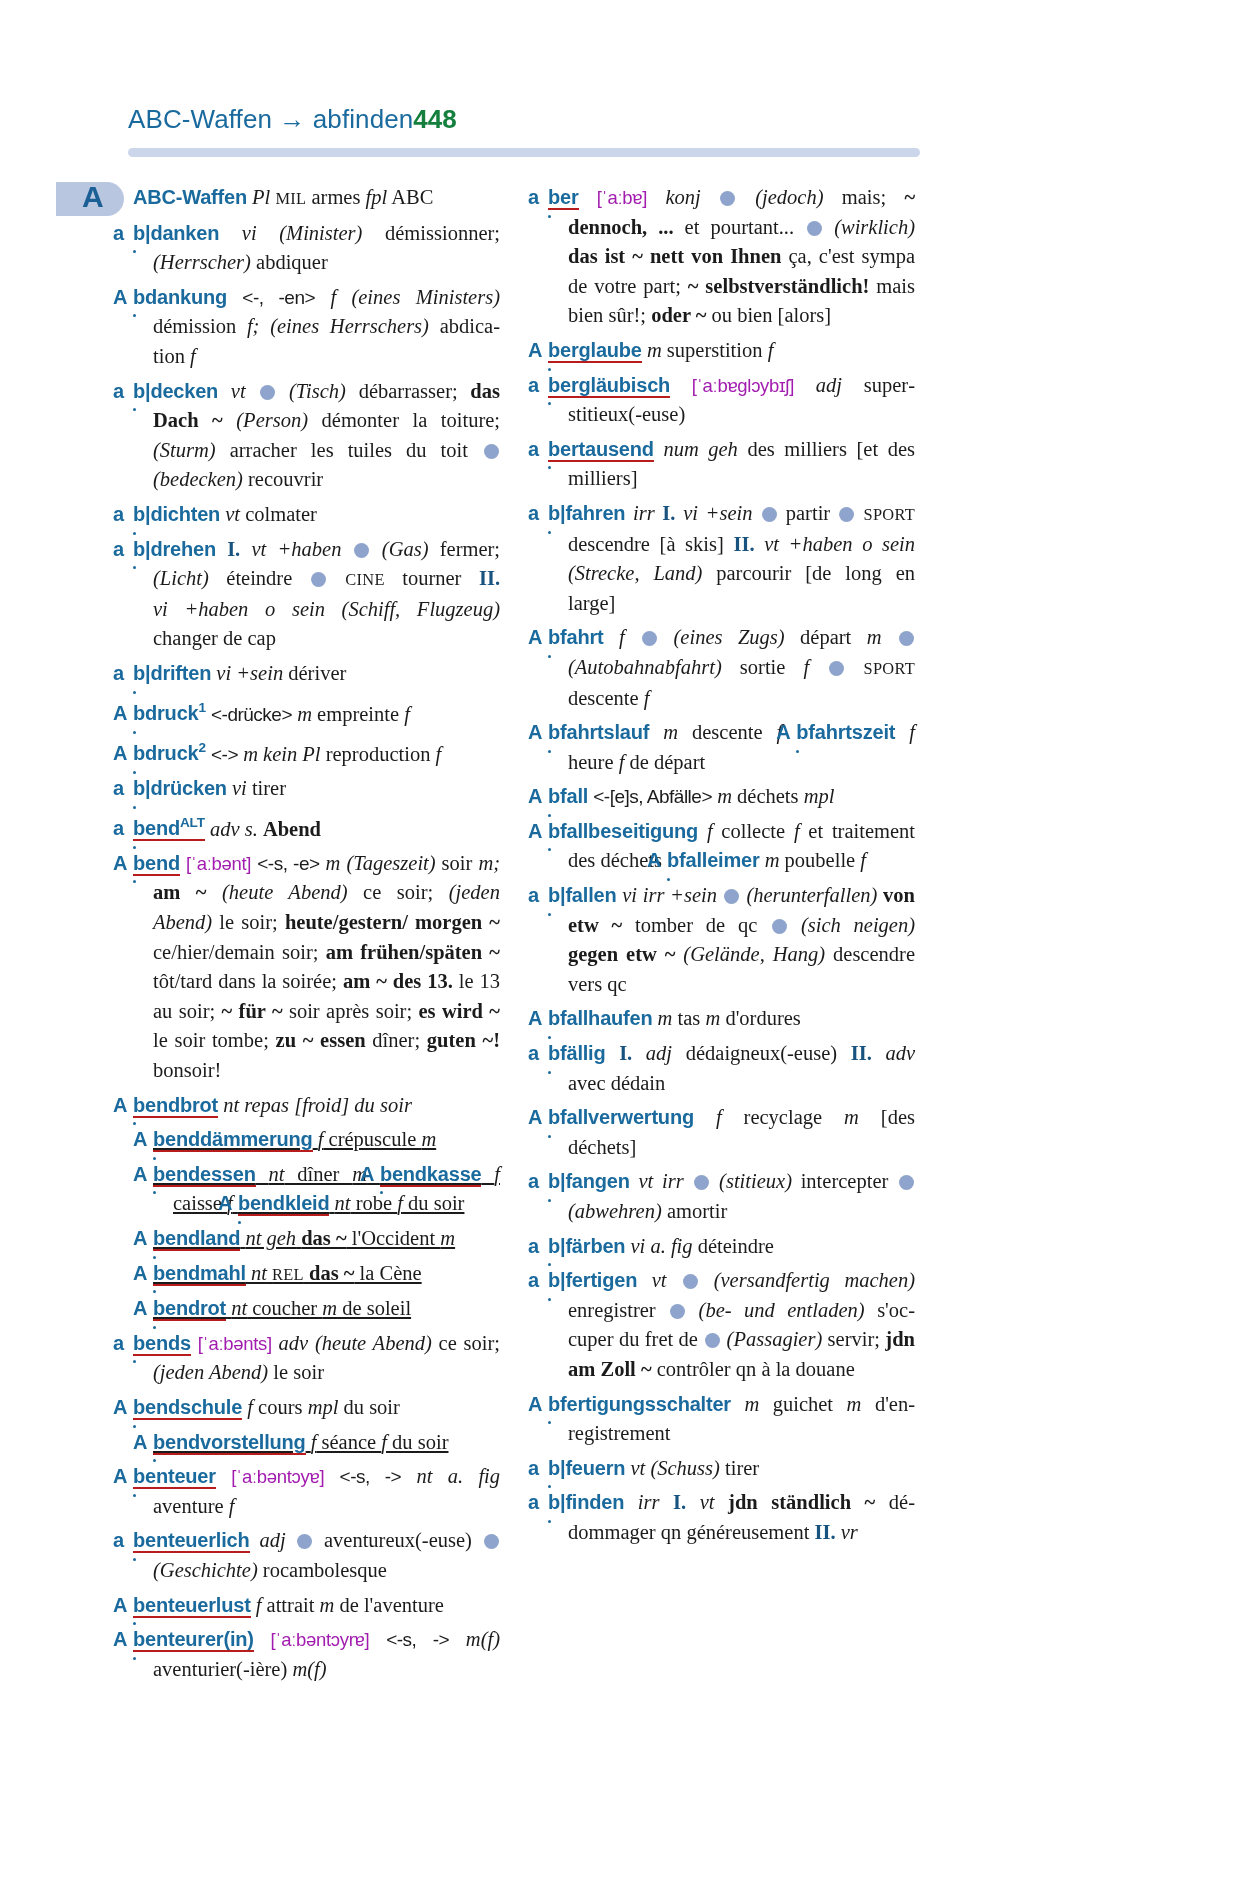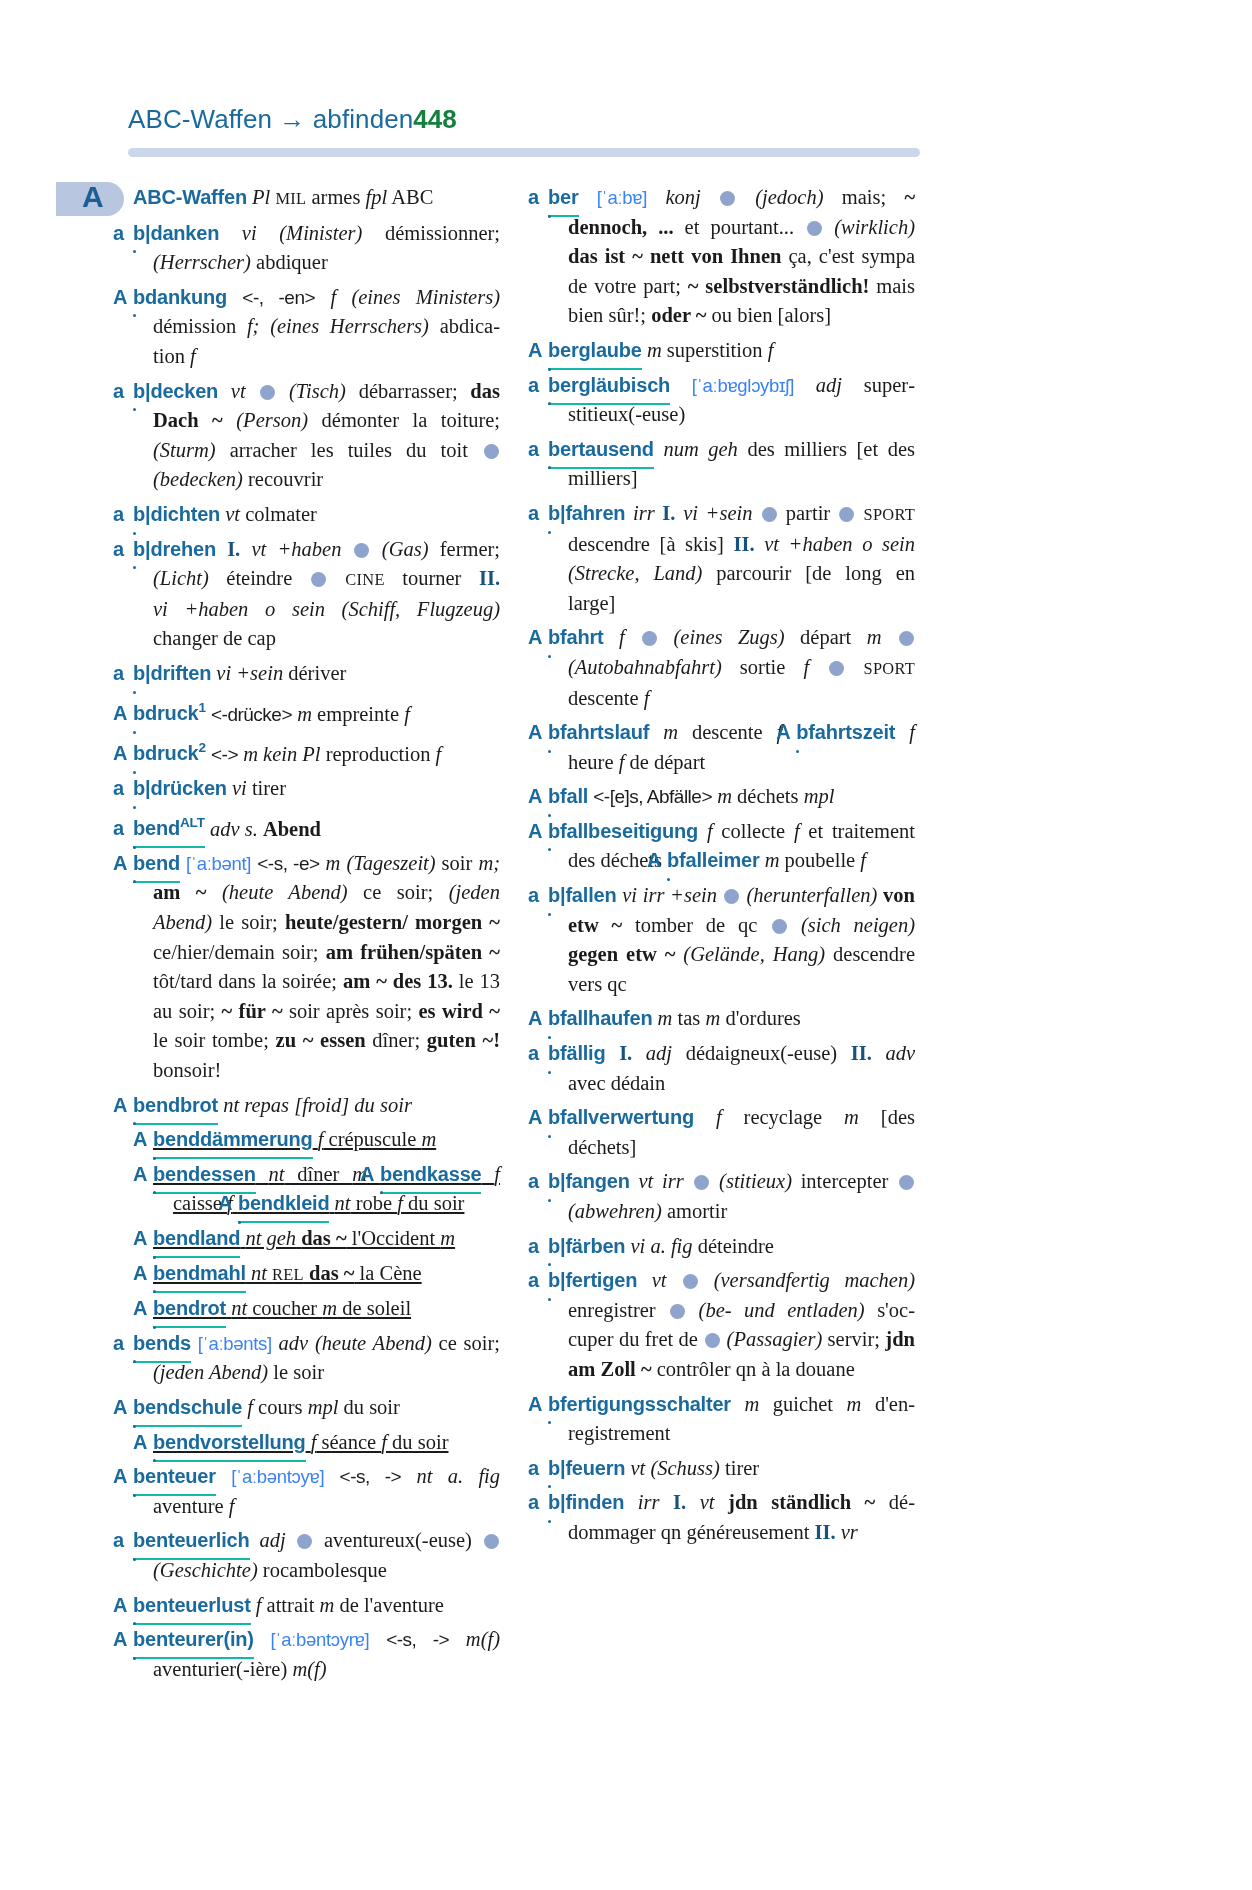--- a/index.html
+++ b/index.html
@@ -101,22 +101,22 @@
 
   
   .hw {            
     font-family: "Liberation Sans", sans-serif;
     font-weight: bold;
     color: #1a6a9e;
     font-size: 20px;
     letter-spacing: -0.2px;
   }
   .hw.ul {
-    border-bottom: 2px solid #14b8a6;
-    padding-bottom: 7px;
+    border-bottom: 2px solid #b91c1c;
+    padding-bottom: 0px;
   }
   .dotu {
     position: relative;
     display: inline-block;
   }
   .dotu::after {
     content: "";
     position: absolute;
     left: 46%;
     bottom: -5px;
@@ -125,21 +125,21 @@
     border-radius: 50%;
     background: #1a6a9e;
   }
   .sup {
     font-size: 0.68em;
     vertical-align: super;
     font-family: "Liberation Sans", sans-serif;
     font-weight: bold;
   }
   .phon {
-    color: #3b82f6;
+    color: #a21caf;
     font-family: "Liberation Sans", sans-serif;
     font-size: 18.5px;
     letter-spacing: -0.3px;
   }
   .gram {          
     font-style: italic;
   }
   .forms {         
     font-family: "Liberation Sans", sans-serif;
     font-size: 19px;

